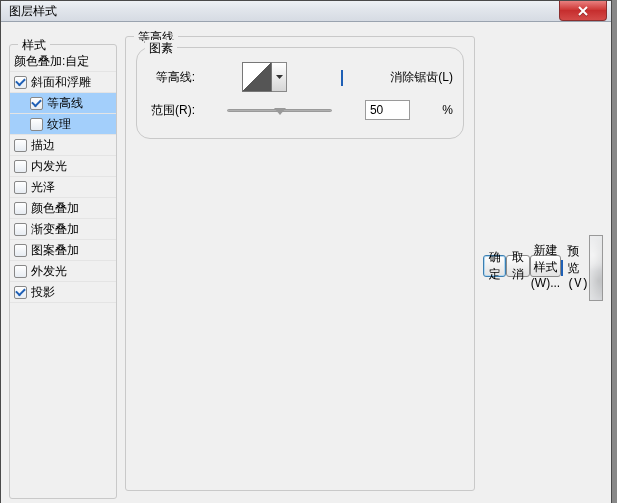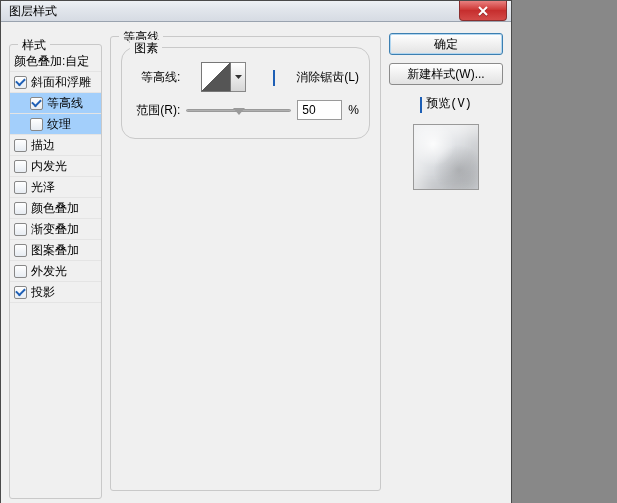--- a/index.html
+++ b/index.html
@@ -5,21 +5,21 @@
   * { box-sizing: border-box; margin: 0; padding: 0; }
   body {
     font-family: "Microsoft YaHei", SimSun, Arial, sans-serif;
     font-size: 12px;
     background: #888;
     width: 617px;
     height: 503px;
     overflow: hidden;
   }
   .window {
-    width: 512px;
+    width: 612px;
     height: 503px;
     background: #f0f0f0;
     border: 1px solid #4a4a4a;
     display: flex;
     flex-direction: column;
   }
   .titlebar {
     height: 30px;
     background: linear-gradient(to bottom, #eef1f5 0%, #e2e6ec 40%, #d6dbe3 100%);
     display: flex;
@@ -212,23 +212,22 @@
     padding: 8px 4px;
     font-family: inherit;
     font-size: 12px;
   }
 
   
   .right-col {
     width: 120px;
     padding-top: 3px;
     display: flex;
-    flex-direction: column;
-    align-items: center;
-    gap: 8px;
+    flex-direction: row;
+    align-items: center;
   }
   .btn {
     width: 114px;
     height: 22px;
     border: 1px solid #8b8b8b;
     border-radius: 3px;
     background: linear-gradient(to bottom, #ffffff, #e2e2e2);
     cursor: pointer;
     font-size: 12px;
     font-family: inherit;
@@ -357,20 +356,21 @@
             <div class="thumb"></div>
           </div>
           <input class="numinput" value="50" style="">
           <span>%</span>
         </div>
       </div>
     </div>
 
     <div class="right-col">
       <button class="btn default">确定</button>
+      <button class="btn">取消</button>
       <button class="btn">新建样式(W)...</button>
       <div class="preview-row">
         <span class="cb checked"></span>
         <span>预览(V)</span>
       </div>
       <div class="preview-swatch"></div>
     </div>
 
   </div>
 </div>

